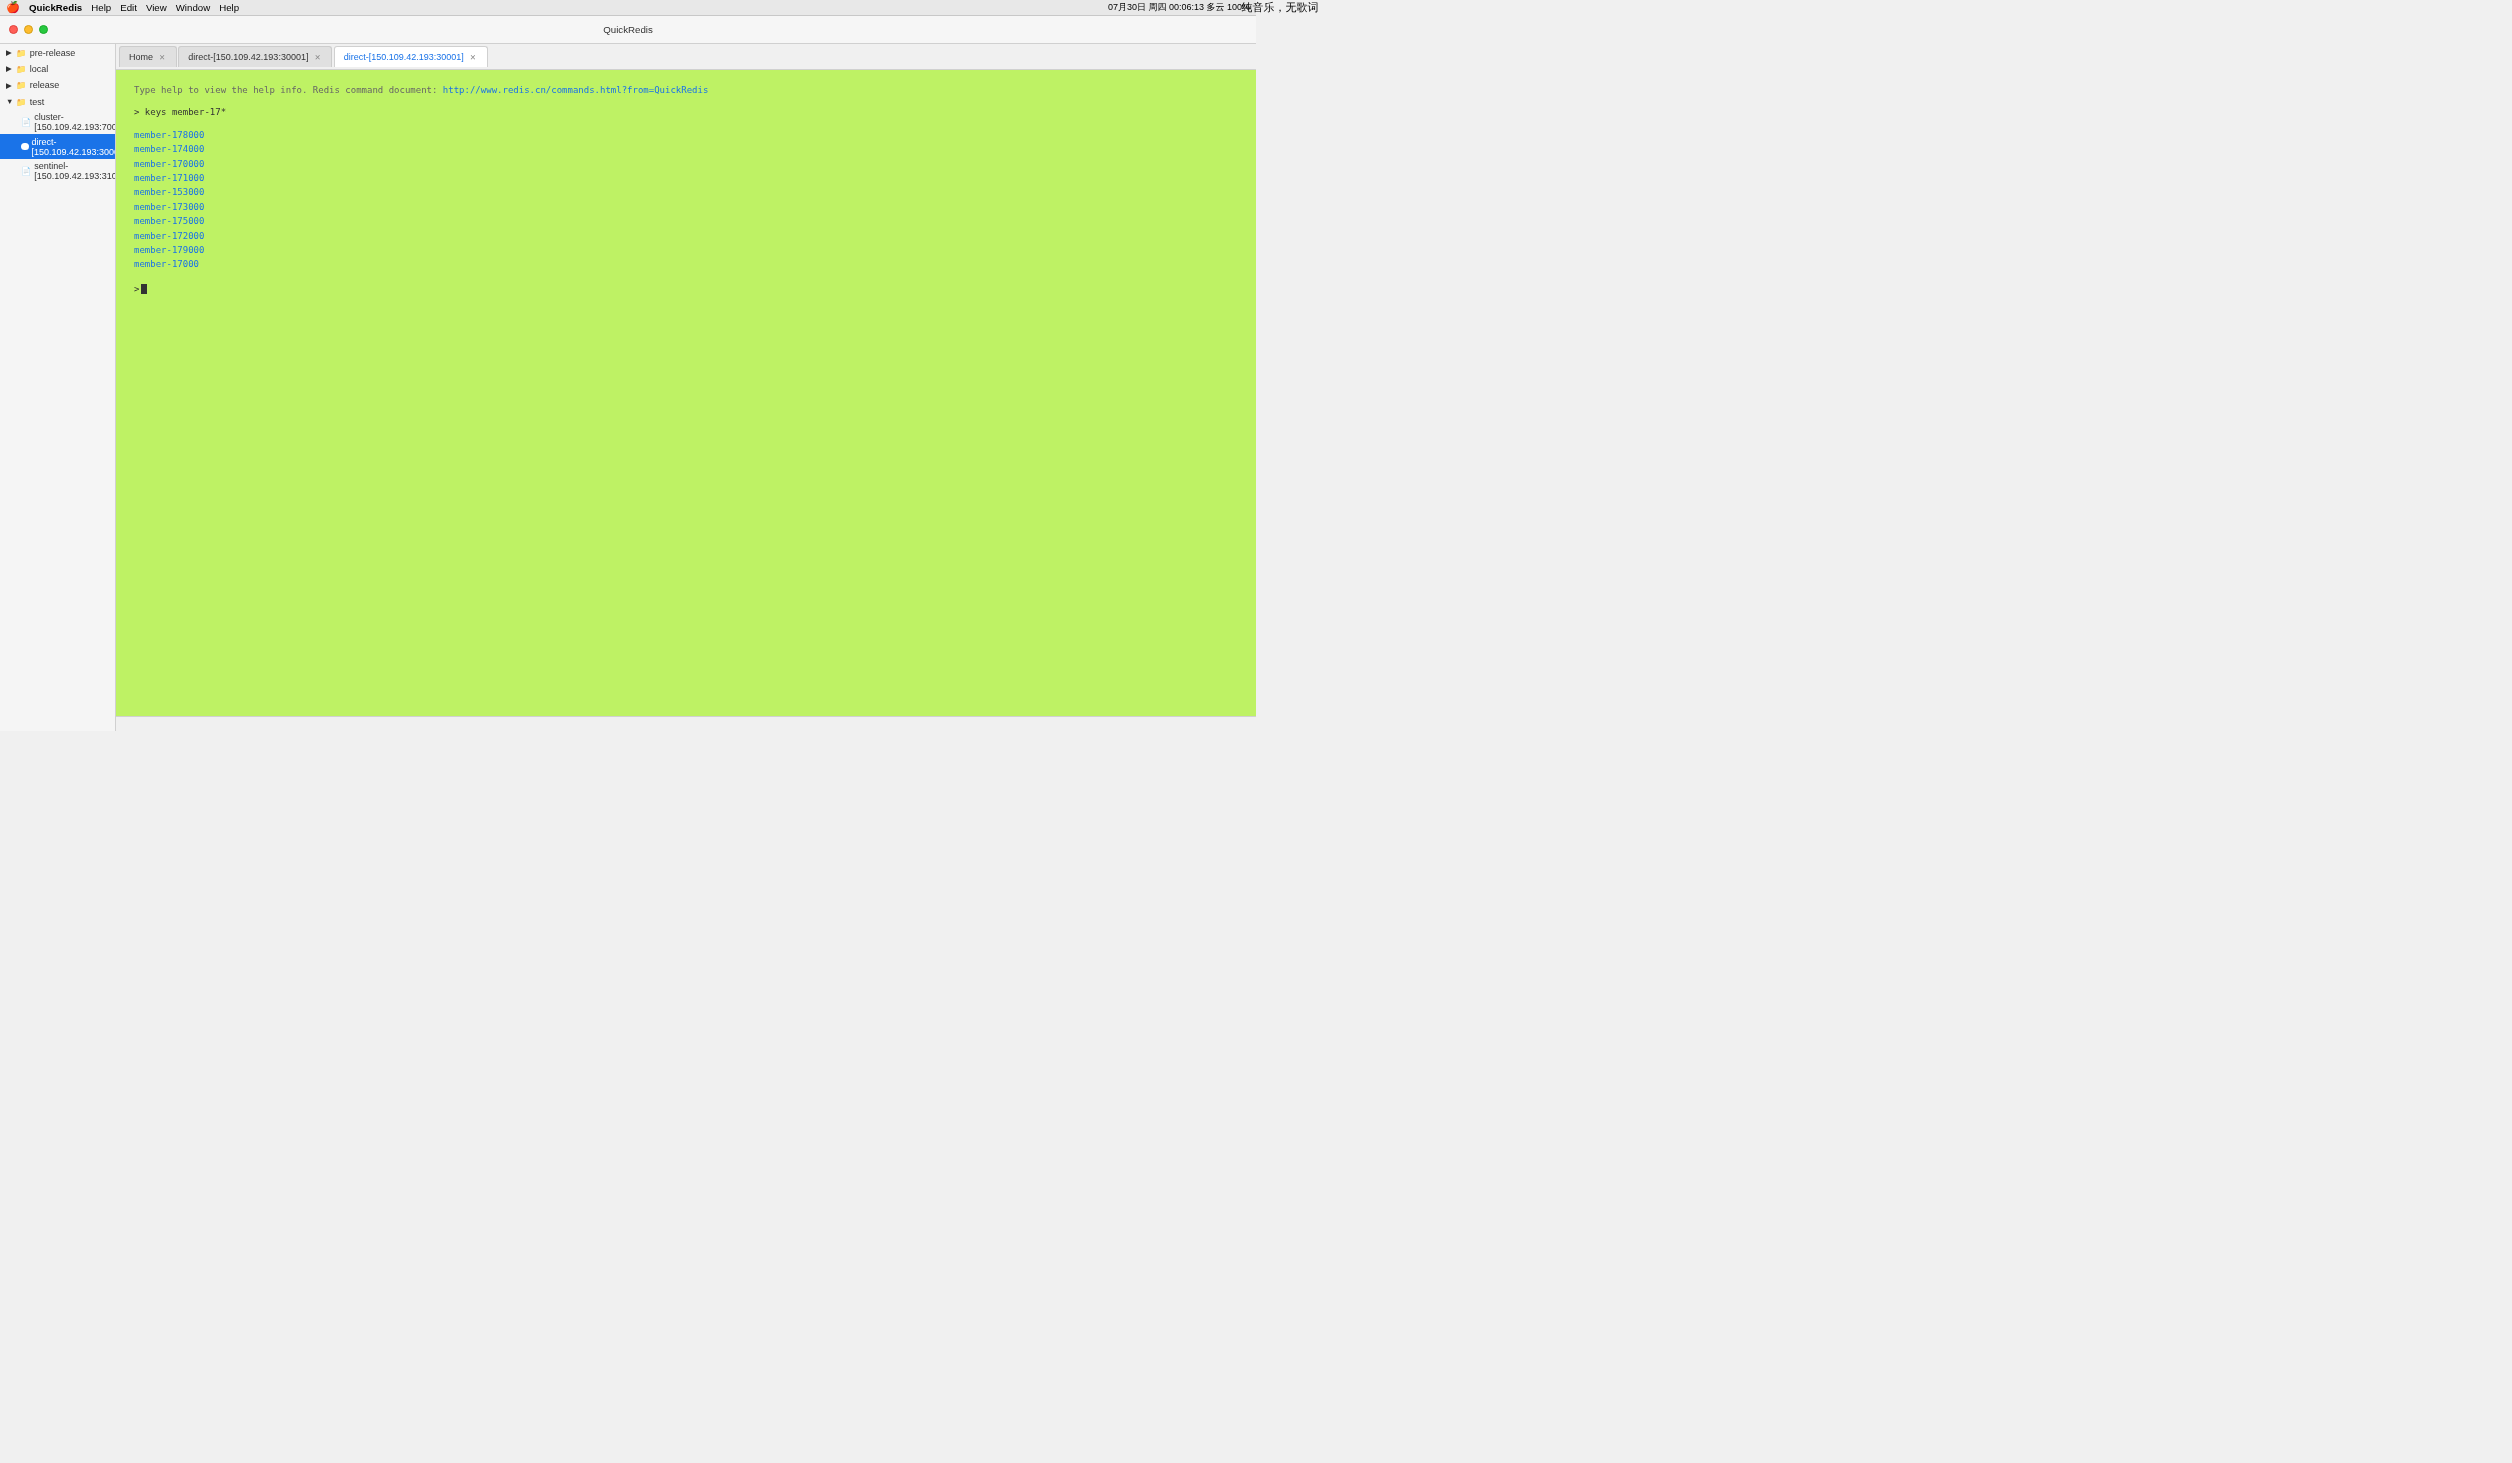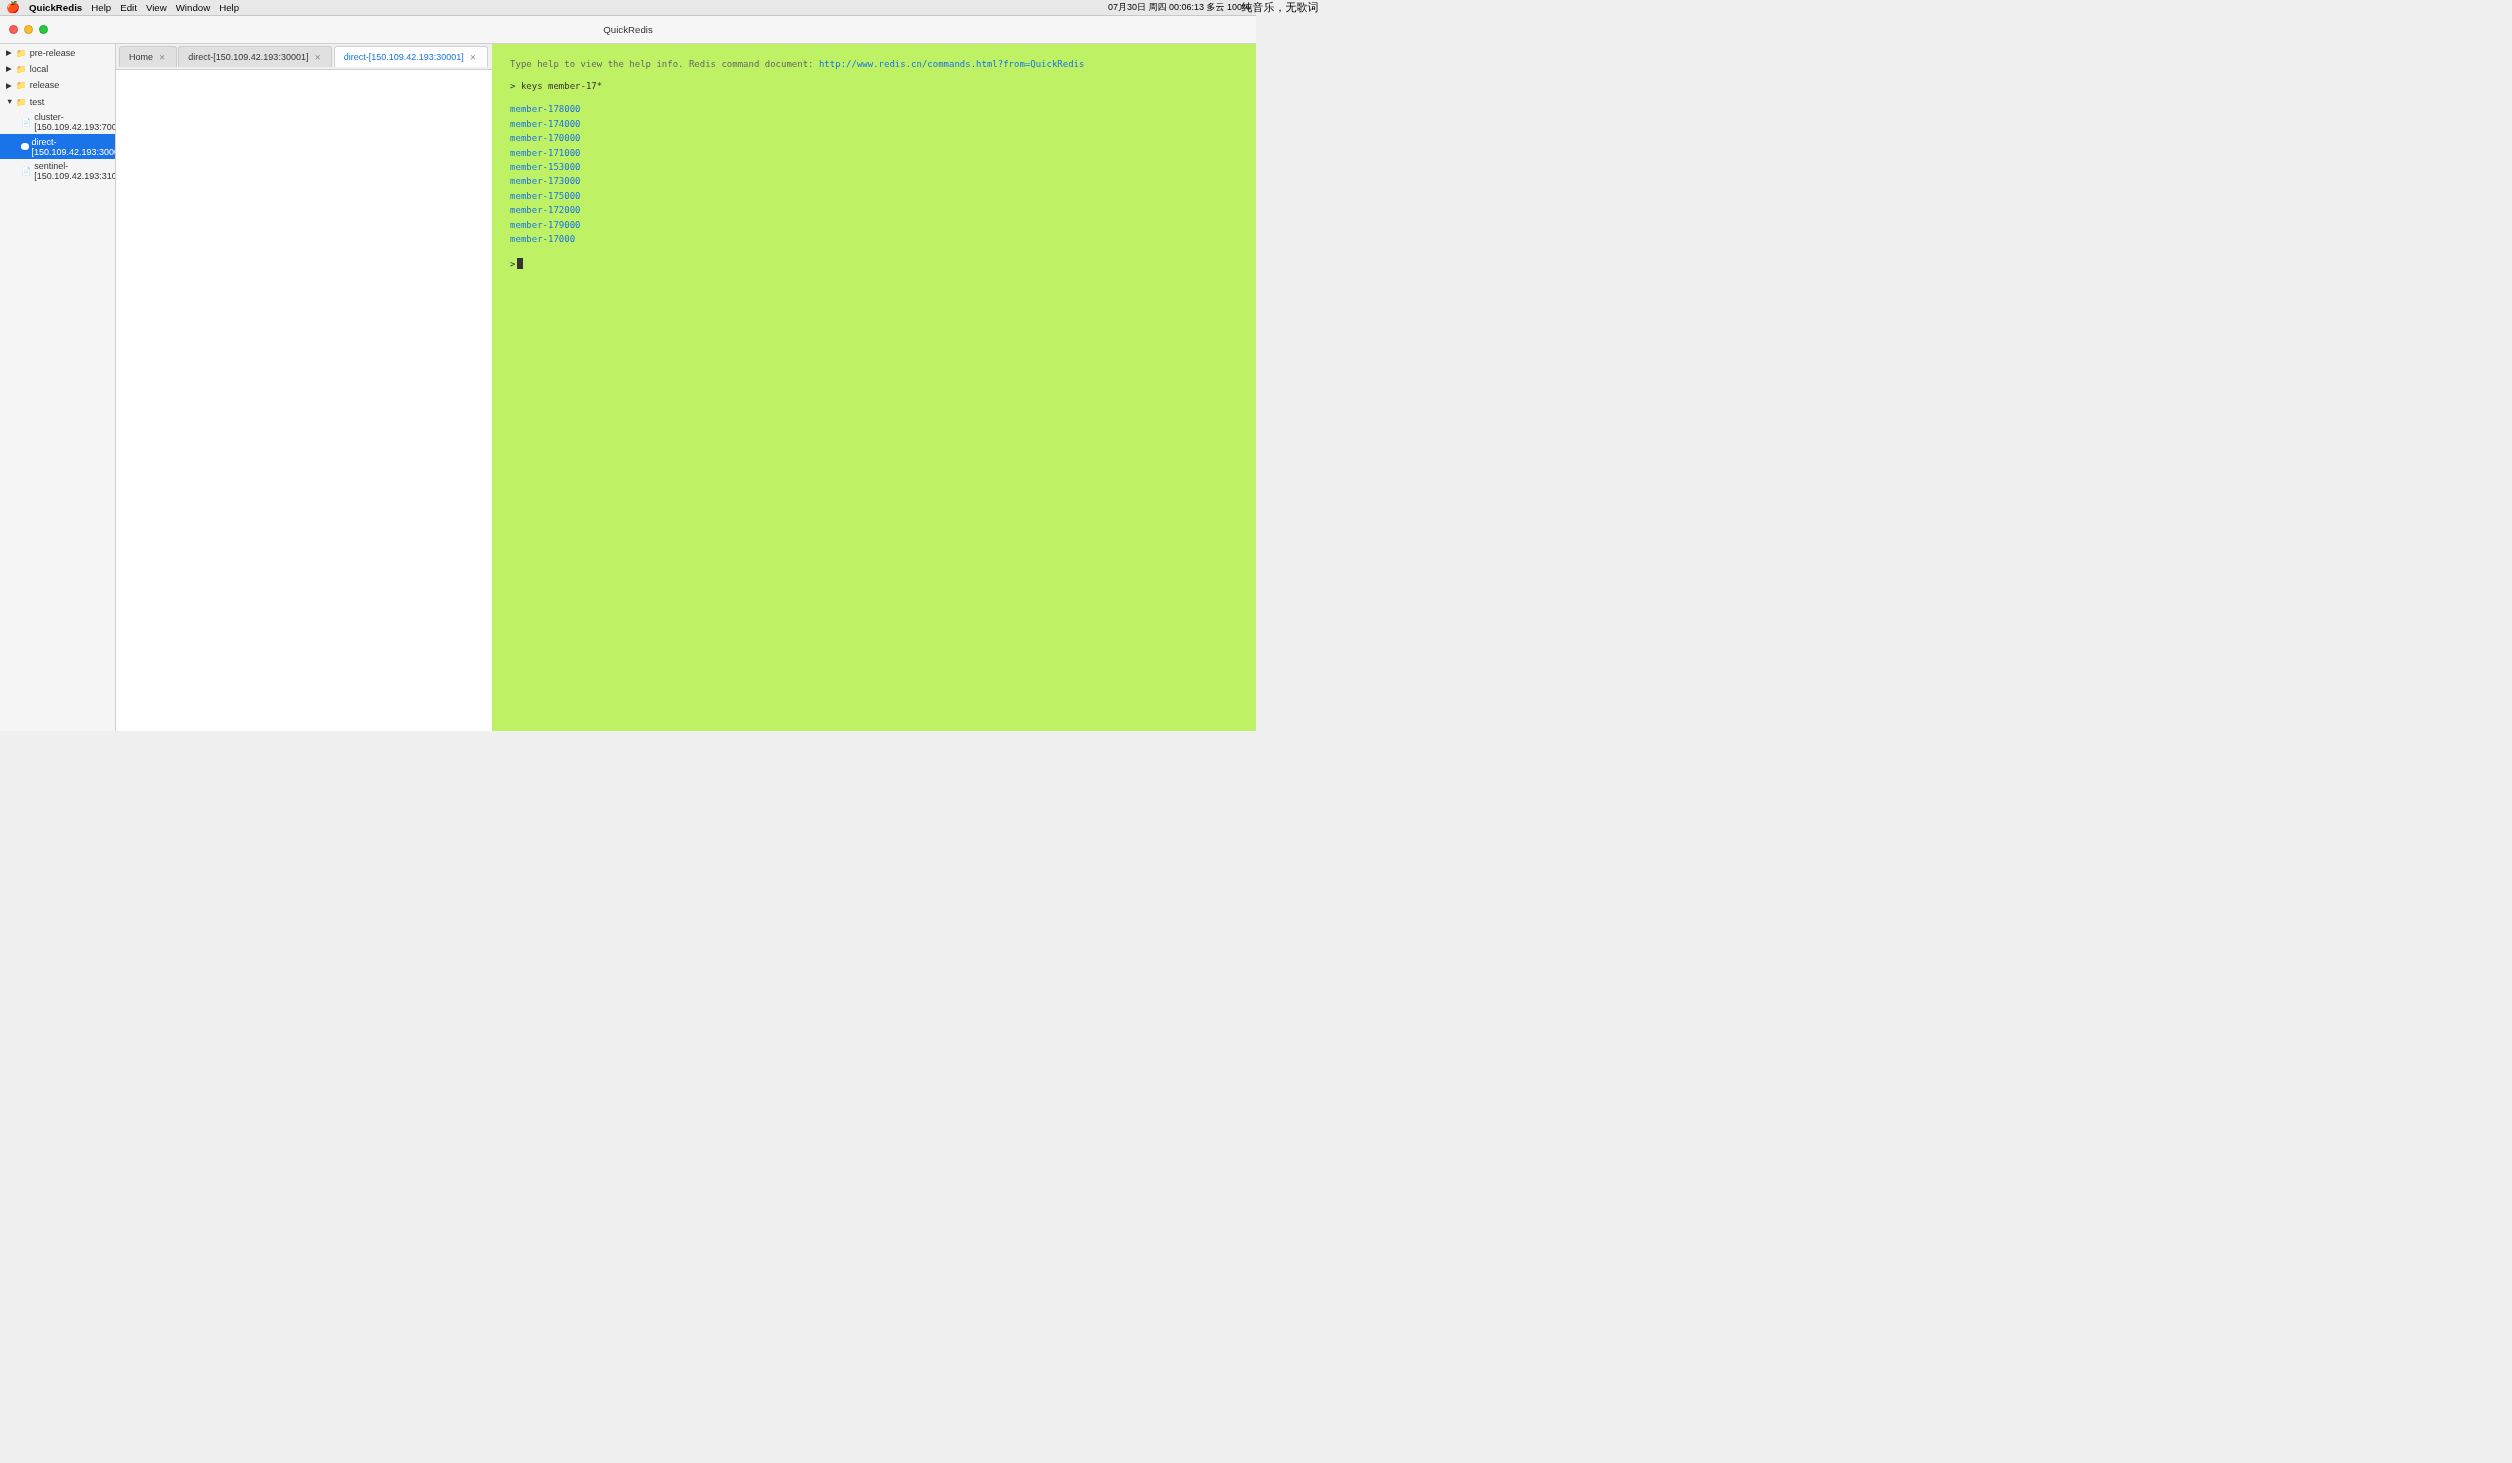--- a/index.html
+++ b/index.html
@@ -99,21 +99,21 @@
     .sidebar-item-label { font-size: 9px; }
 
     
     .indent-0 { padding-left: 6px; }
     .indent-2 { padding-left: 21px; }
 
     
     .right-panel {
       flex: 1;
       display: flex;
-      flex-direction: row;
+      flex-direction: column;
       overflow: hidden;
     }
 
     
     .tabs-bar {
       display: flex;
       align-items: center;
       background: #f0f0f0;
       border-bottom: 0.7px solid #d0d0d0;
       height: 25.4px;

